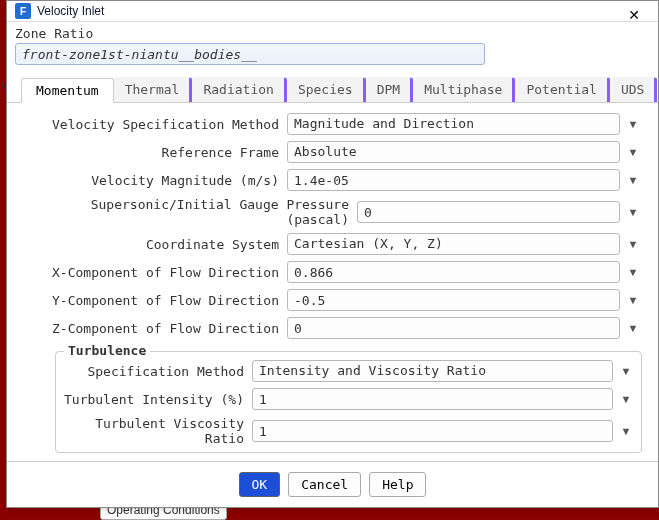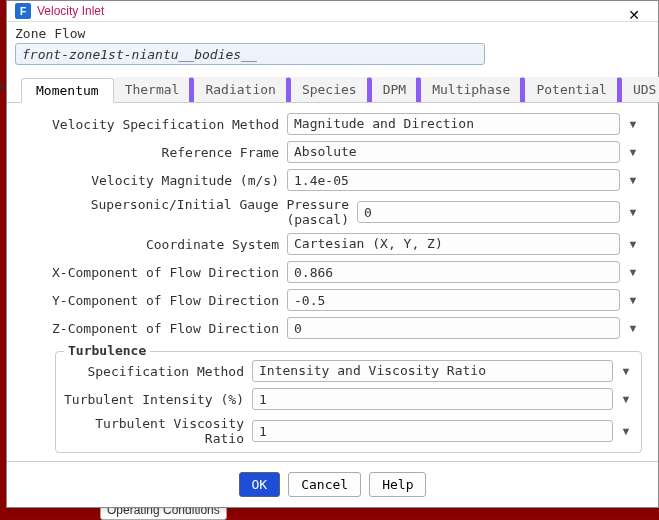--- a/index.html
+++ b/index.html
@@ -59,21 +59,21 @@
     display: inline-flex;
     align-items: center;
     justify-content: center;
     color: #fff;
     font-weight: bold;
     font-size: 10px;
     margin-right: 6px;
   }
   .titlebar .title {
     font-size: 12px;
-    color: #be185d;
+    color: #0f172a;
   }
   .titlebar .close {
     position: absolute;
     right: 4px;
     top: 0;
     width: 40px;
     height: 28px;
     text-align: center;
     line-height: 28px;
     font-size: 14px;
@@ -112,21 +112,21 @@
     font-size: 13px;
     color: #555;
     border: 1px solid transparent;
     border-bottom: none;
     border-radius: 3px 3px 0 0;
     cursor: pointer;
     margin-right: 0;
     flex: 1;
     text-align: center;
     background: #f3f3f3;
-    border-right: 5px solid #8b5cf6;
+    border-right: 3px solid #8b5cf6;
   }
   .tab.active {
     background: #fff;
     border: 1px solid #ccc;
     border-bottom: 1px solid #fff;
     position: relative;
     top: 1px;
     color: #000;
     flex: 0 0 auto;
     padding: 4px 14px;
@@ -220,21 +220,21 @@
 <div class="bg-button">Operating Conditions</div>
 
 <div class="dialog">
   <div class="titlebar">
     <span class="app-icon">F</span>
     <span class="title">Velocity Inlet</span>
     <span class="close">✕</span>
   </div>
 
   <div class="zone-section">
-    <div class="zone-label">Zone Flow</div>
+    <div class="zone-label">Zone Ratio</div>
     <input class="zone-input" value="front-zone1st-niantu__bodies__" style="">
   </div>
 
   <div class="tabs-row">
     <div class="tab active">Momentum</div>
     <div class="tab">Thermal</div>
     <div class="tab">Radiation</div>
     <div class="tab">Species</div>
     <div class="tab">DPM</div>
     <div class="tab">Multiphase</div>

